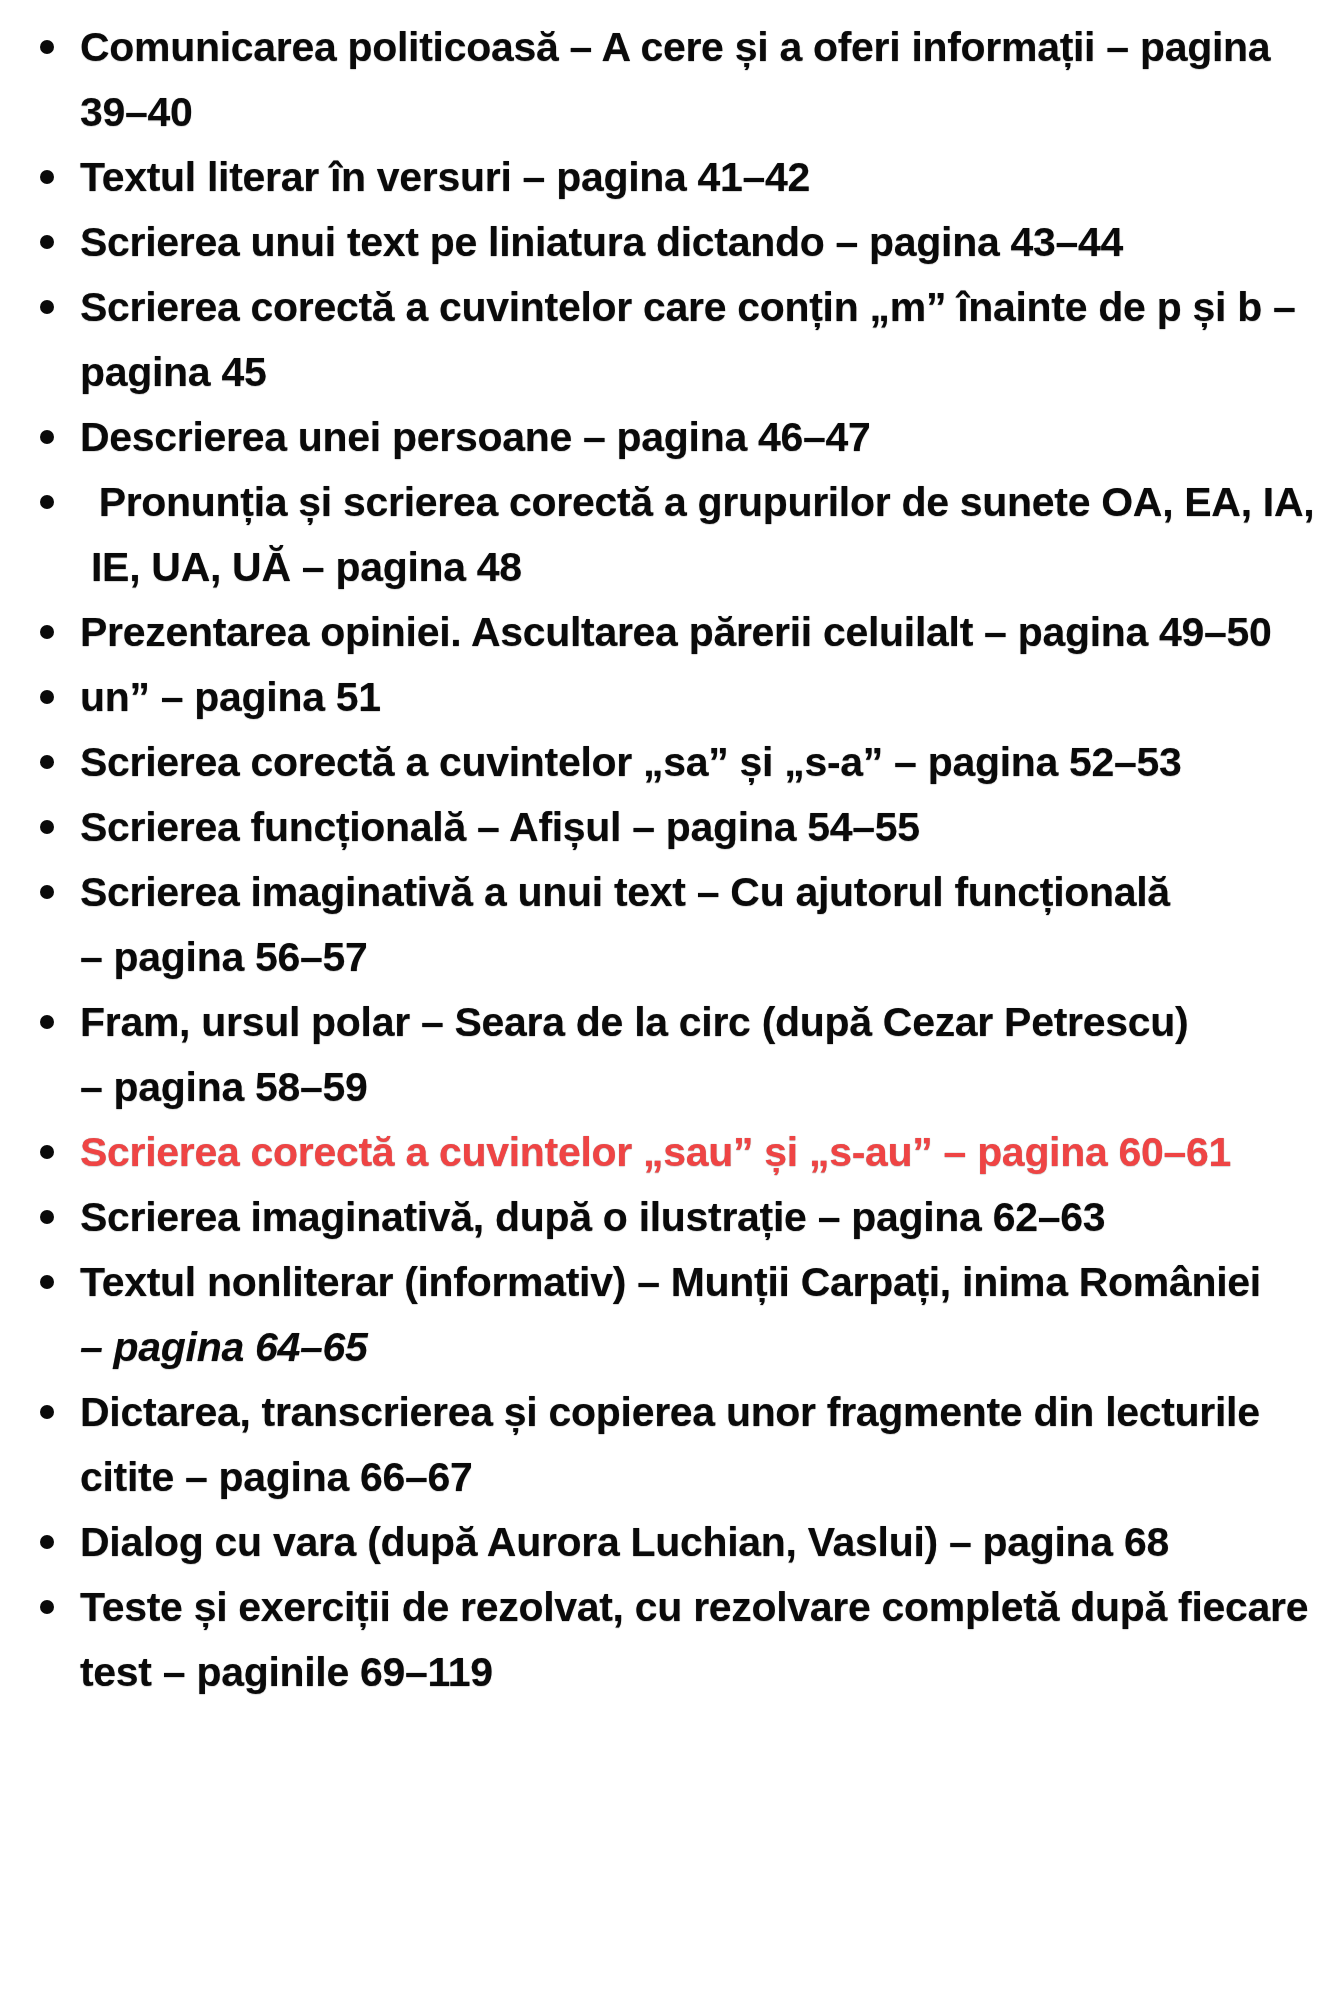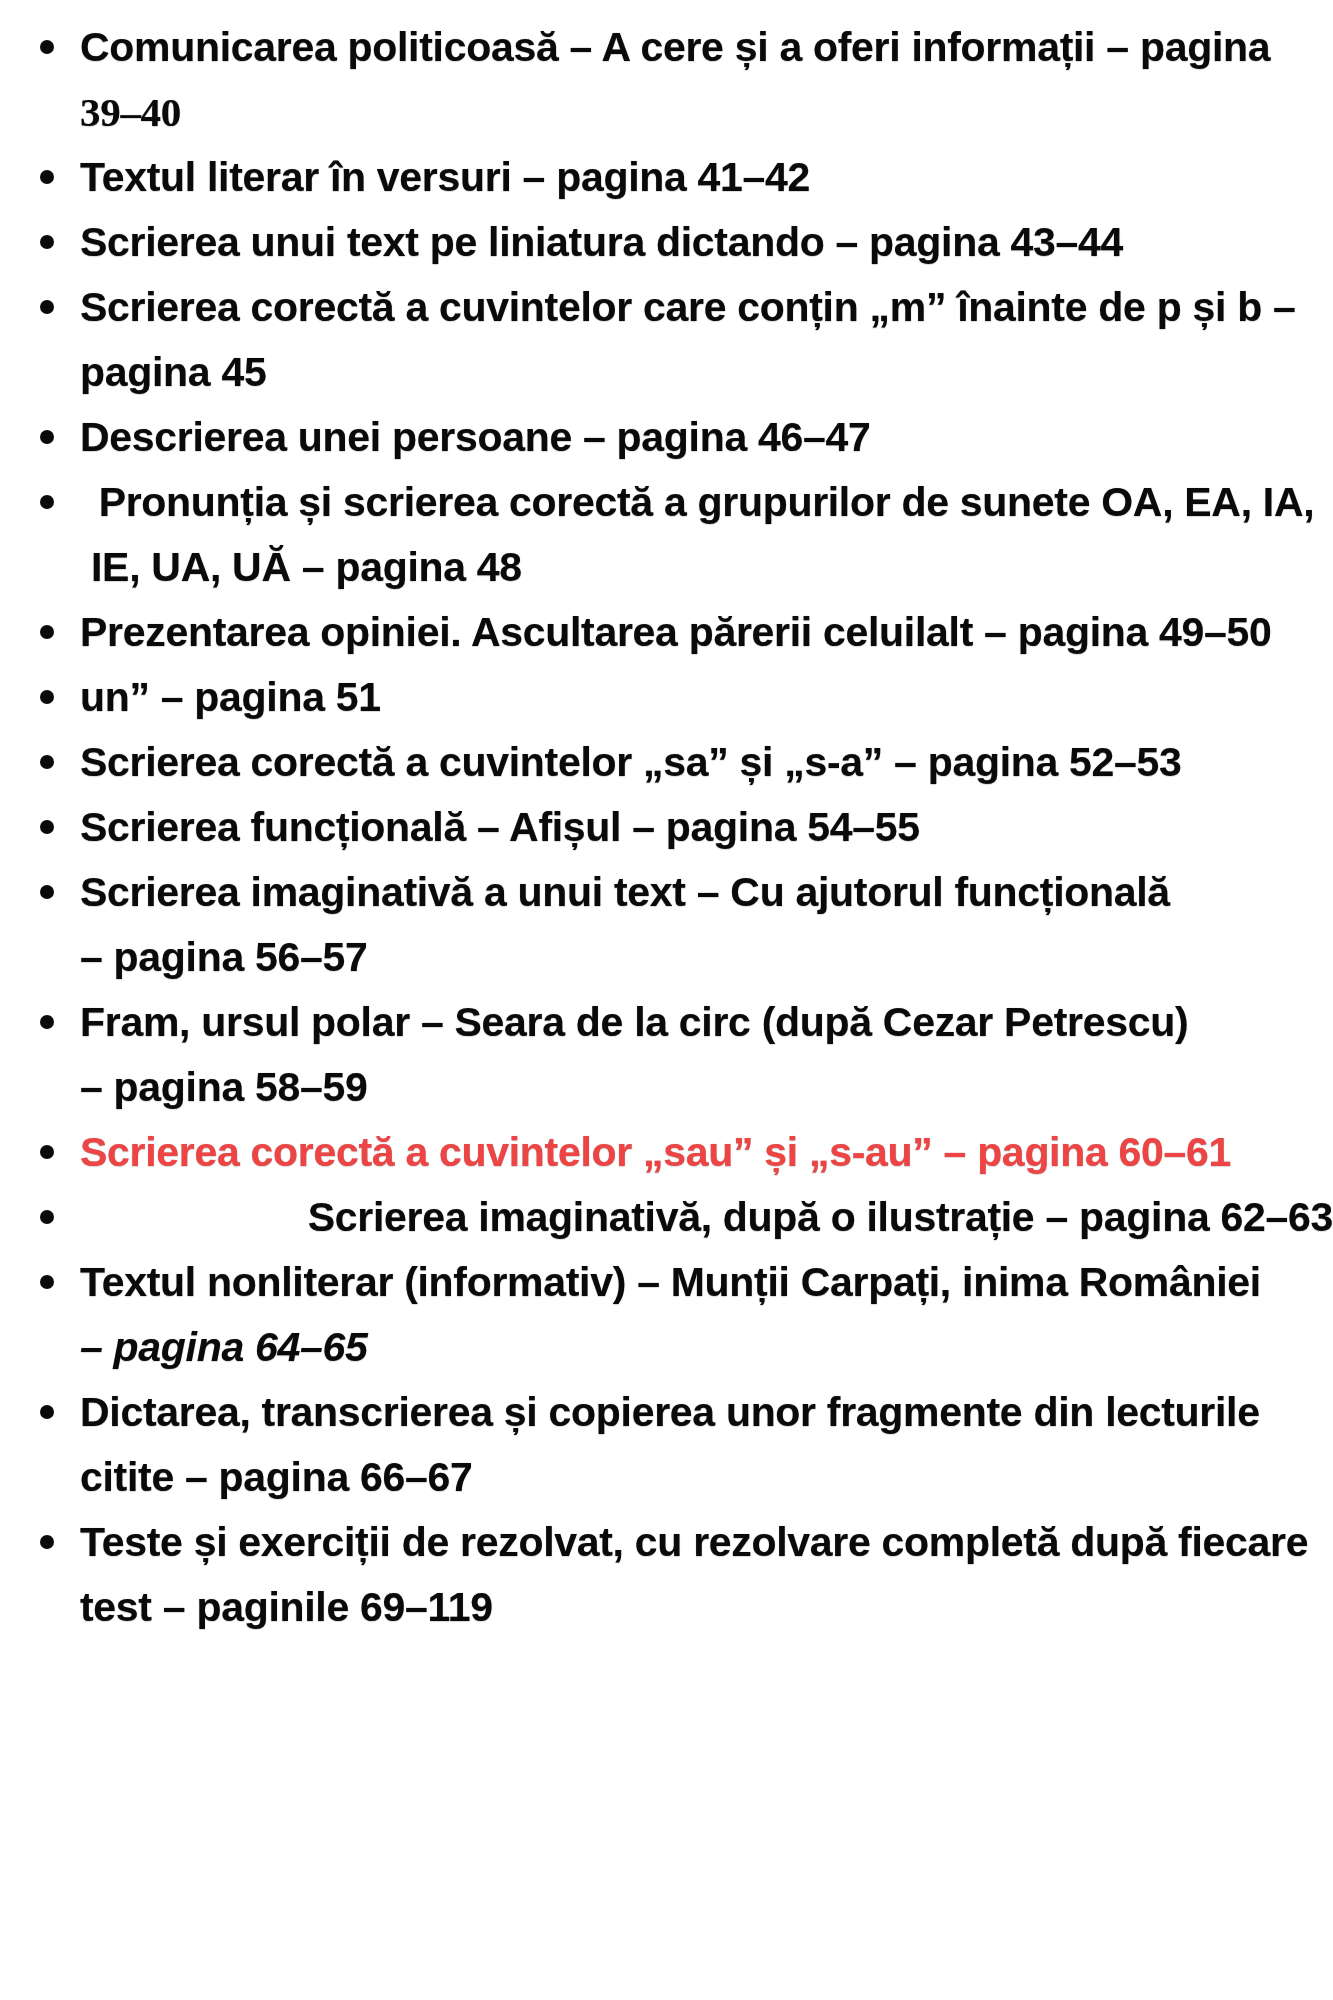--- a/index.html
+++ b/index.html
@@ -45,21 +45,21 @@
   }
 </style>
 </head>
 <body style="background: rgb(255, 255, 255);">
 
 <div class="toc-wrap">
   <ul class="toc-list">
       <li class="toc-item">
         <span class="bullet" style="background: rgb(10, 10, 10);"></span>
         <div class="line" style="color: rgb(10, 10, 10);">Comunicarea politicoasă – A cere și a oferi informații – pagina</div>
-        <div class="line" style="color: rgb(10, 10, 10); font-family: Liberation Serif, serif;">39–40</div>
+        <div class="line" style="color: rgb(10, 10, 10);">39–40</div>
       </li>
       <li class="toc-item">
         <span class="bullet" style="background: rgb(10, 10, 10);"></span>
         <div class="line" style="color: rgb(10, 10, 10);">Textul literar în versuri – pagina 41–42</div>
       </li>
       <li class="toc-item">
         <span class="bullet" style="background: rgb(10, 10, 10);"></span>
         <div class="line" style="color: rgb(10, 10, 10);">Scrierea unui text pe liniatura dictando – pagina 43–44</div>
       </li>
       <li class="toc-item">
@@ -101,31 +101,35 @@
         <span class="bullet" style="background: rgb(10, 10, 10);"></span>
         <div class="line" style="color: rgb(10, 10, 10);">Fram, ursul polar – Seara de la circ (după Cezar Petrescu)</div>
         <div class="line" style="color: rgb(10, 10, 10);">– pagina 58–59</div>
       </li>
       <li class="toc-item">
         <span class="bullet" style="background: rgb(10, 10, 10);"></span>
         <div class="line" style="color: #ef4444;">Scrierea corectă a cuvintelor „sau” și „s-au” – pagina 60–61</div>
       </li>
       <li class="toc-item">
         <span class="bullet" style="background: rgb(10, 10, 10);"></span>
-        <div class="line" style="color: rgb(10, 10, 10); text-align: right;">Scrierea imaginativă, după o ilustrație – pagina 62–63</div>
+        <div class="line" style="color: rgb(10, 10, 10);">Scrierea imaginativă, după o ilustrație – pagina 62–63</div>
       </li>
       <li class="toc-item">
         <span class="bullet" style="background: rgb(10, 10, 10);"></span>
         <div class="line" style="color: rgb(10, 10, 10);">Textul nonliterar (informativ) – Munții Carpați, inima României</div>
         <div class="line" style="color: rgb(10, 10, 10); font-style: italic;">– pagina 64–65</div>
       </li>
       <li class="toc-item">
         <span class="bullet" style="background: rgb(10, 10, 10);"></span>
         <div class="line" style="color: rgb(10, 10, 10);">Dictarea, transcrierea și copierea unor fragmente din lecturile</div>
         <div class="line" style="color: rgb(10, 10, 10);">citite – pagina 66–67</div>
       </li>
       <li class="toc-item">
         <span class="bullet" style="background: rgb(10, 10, 10);"></span>
+        <div class="line" style="color: rgb(10, 10, 10);">Dialog cu vara (după Aurora Luchian, Vaslui) – pagina 68</div>
+      </li>
+      <li class="toc-item">
+        <span class="bullet" style="background: rgb(10, 10, 10);"></span>
         <div class="line" style="color: rgb(10, 10, 10);">Teste și exerciții de rezolvat, cu rezolvare completă după fiecare</div>
         <div class="line" style="color: rgb(10, 10, 10);">test – paginile 69–119</div>
       </li>
     </ul>
 </div>
 
 </body></html>

